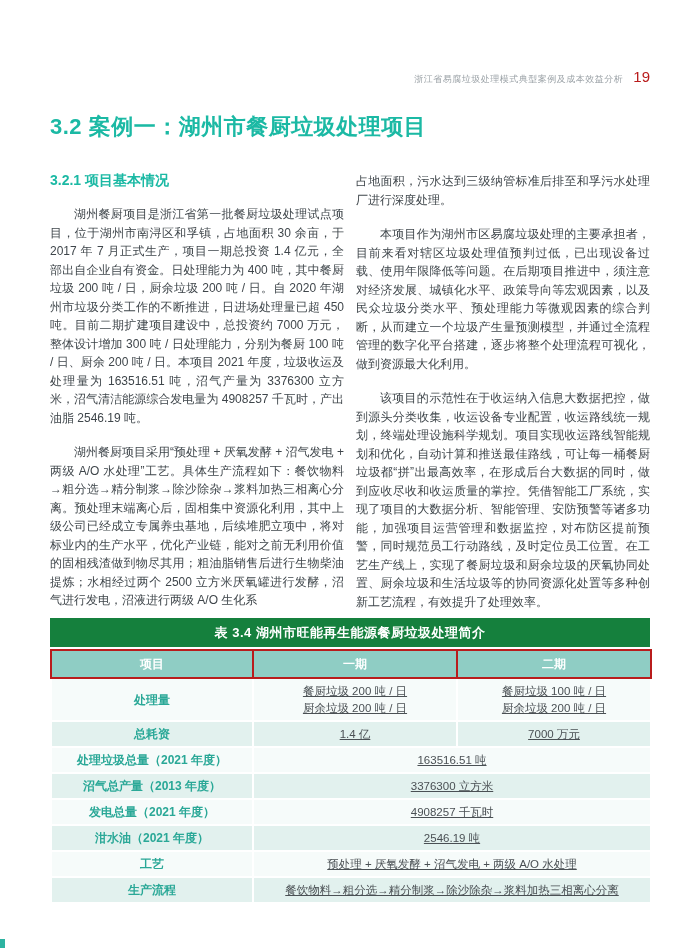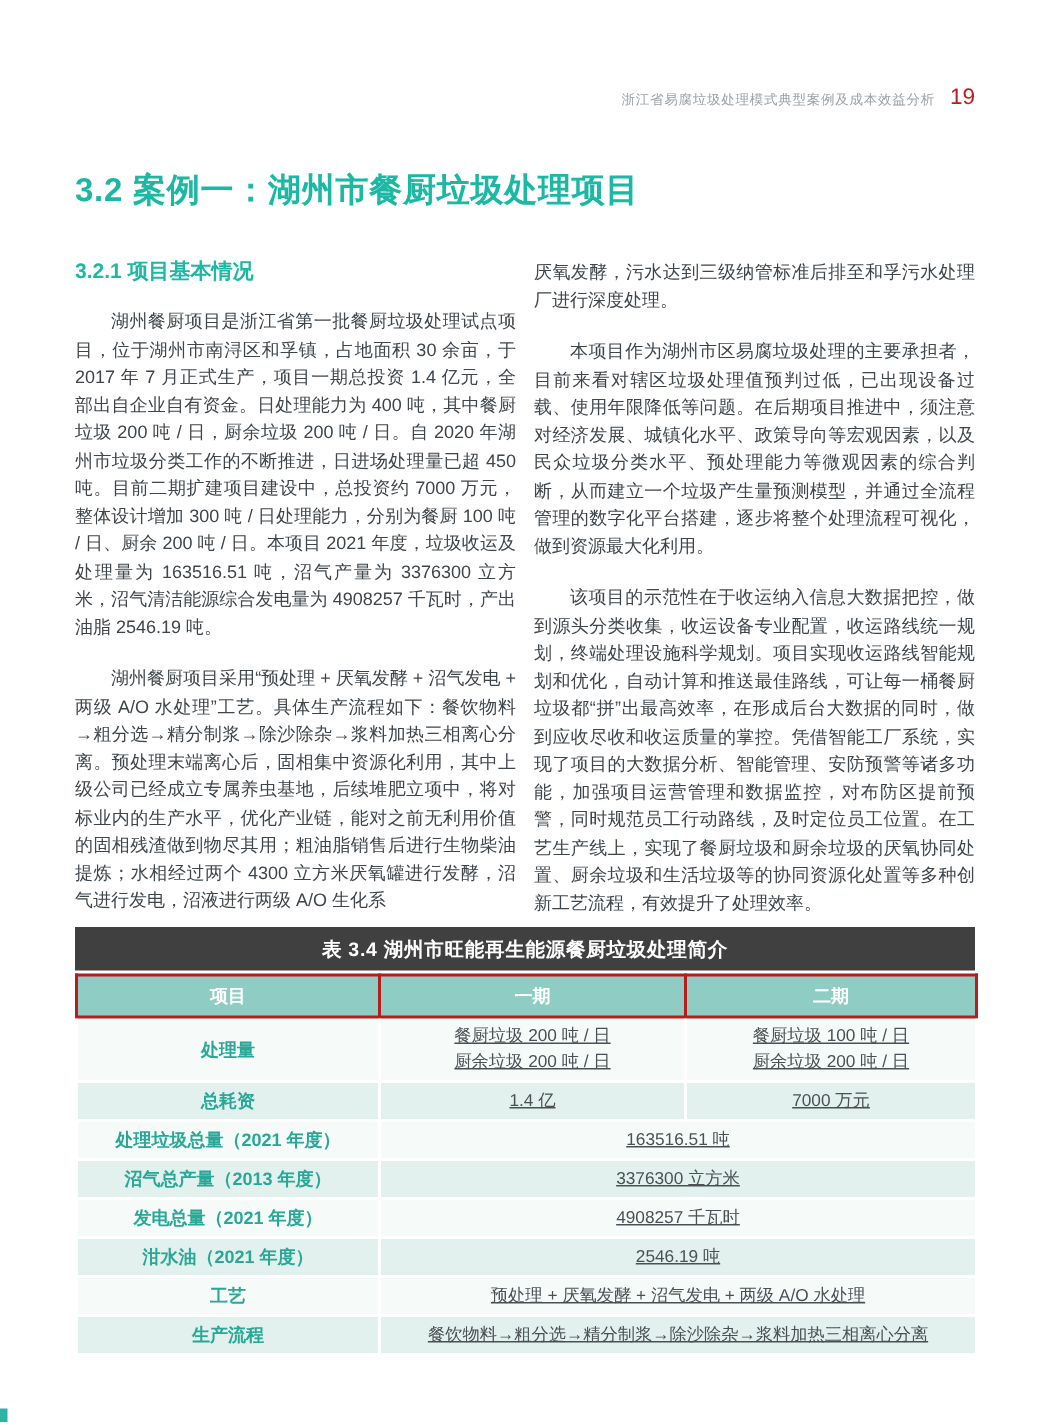--- a/index.html
+++ b/index.html
@@ -5,21 +5,21 @@
   * { margin:0; padding:0; box-sizing:border-box; }
   html,body { background:#ffffff; }
   .page {
     position:relative; width:700px; height:950px; margin:0 auto;
     background:#ffffff; overflow:hidden;
     font-family:"Liberation Sans","DejaVu Sans",sans-serif;
     color:#3f464b;
   }
   
   .running-head {
-    position:absolute; top:56px; right:50px;
+    position:absolute; top:68px; right:50px;
     display:flex; align-items:baseline; gap:10px;justify-content:flex-end;
   }
   .running-head .meta { font-size:9px; color:#9aa1a6; letter-spacing:0.5px; }
   .running-head .pagenum { font-size:15px; font-weight:normal; color:#b91c1c; }
 
   
   .main-title {
     position:absolute; top:112px; left:50px; width:600px;
     font-size:22px; font-weight:bold; color:#1bb9a4; letter-spacing:0.5px;
   }
@@ -35,21 +35,21 @@
   .col { width:294px; }
   .col p {
     font-size:12px; line-height:18.5px; text-align:justify;
     color:#3f464b; margin-bottom:16px;
   }
   .col p.indent { text-indent:2em; }
 
   
   .table-wrap { position:absolute; top:618px; left:50px; width:600px; }
   .table-title {
-    background:#404040; color:#ffffff; font-size:13px; font-weight:bold;
+    background:#15803d; color:#ffffff; font-size:13px; font-weight:bold;
     text-align:center; padding:6px 0 5px; margin-bottom:2px; letter-spacing:0.5px;
   }
   table.summary { width:100%; border-collapse:collapse; table-layout:fixed; }
   table.summary col.c1 { width:202px; }
   table.summary col.c2 { width:204px; }
   table.summary col.c3 { width:194px; }
   table.summary th {
     background:#8fcdc4; color:#ffffff; font-size:12px; font-weight:bold;
     padding:5px 0 4px; border:2px solid #b91c1c; text-align:center;
   }
@@ -77,24 +77,24 @@
     <span class="meta">浙江省易腐垃圾处理模式典型案例及成本效益分析</span>
     <span class="pagenum">19</span>
   </div>
 
   <h1 class="main-title">3.2 案例一：湖州市餐厨垃圾处理项目</h1>
 
   <div class="content">
     <div class="col">
       <div class="section-heading">3.2.1 项目基本情况</div>
       <p class="indent">湖州餐厨项目是浙江省第一批餐厨垃圾处理试点项目，位于湖州市南浔区和孚镇，占地面积 30 余亩，于 2017 年 7 月正式生产，项目一期总投资 1.4 亿元，全部出自企业自有资金。日处理能力为 400 吨，其中餐厨垃圾 200 吨 / 日，厨余垃圾 200 吨 / 日。自 2020 年湖州市垃圾分类工作的不断推进，日进场处理量已超 450 吨。目前二期扩建项目建设中，总投资约 7000 万元，整体设计增加 300 吨 / 日处理能力，分别为餐厨 100 吨 / 日、厨余 200 吨 / 日。本项目 2021 年度，垃圾收运及处理量为 163516.51 吨，沼气产量为 3376300 立方米，沼气清洁能源综合发电量为 4908257 千瓦时，产出油脂 2546.19 吨。</p>
-      <p class="indent">湖州餐厨项目采用“预处理 + 厌氧发酵 + 沼气发电 + 两级 A/O 水处理”工艺。具体生产流程如下：餐饮物料→粗分选→精分制浆→除沙除杂→浆料加热三相离心分离。预处理末端离心后，固相集中资源化利用，其中上级公司已经成立专属养虫基地，后续堆肥立项中，将对标业内的生产水平，优化产业链，能对之前无利用价值的固相残渣做到物尽其用；粗油脂销售后进行生物柴油提炼；水相经过两个 4300 立方米厌氧罐进行发酵，沼气进行发电，沼液进行两级 A/O 生化系</p>
+      <p class="indent">湖州餐厨项目采用“预处理 + 厌氧发酵 + 沼气发电 + 两级 A/O 水处理”工艺。具体生产流程如下：餐饮物料→粗分选→精分制浆→除沙除杂→浆料加热三相离心分离。预处理末端离心后，固相集中资源化利用，其中上级公司已经成立专属养虫基地，后续堆肥立项中，将对标业内的生产水平，优化产业链，能对之前无利用价值的固相残渣做到物尽其用；粗油脂销售后进行生物柴油提炼；水相经过两个 2500 立方米厌氧罐进行发酵，沼气进行发电，沼液进行两级 A/O 生化系</p>
     </div>
     <div class="col">
-      <p>厌氧发酵，污水达到三级纳管标准后排至和孚污水处理厂进行深度处理。</p>
+      <p>占地面积，污水达到三级纳管标准后排至和孚污水处理厂进行深度处理。</p>
       <p class="indent">本项目作为湖州市区易腐垃圾处理的主要承担者，目前来看对辖区垃圾处理值预判过低，已出现设备过载、使用年限降低等问题。在后期项目推进中，须注意对经济发展、城镇化水平、政策导向等宏观因素，以及民众垃圾分类水平、预处理能力等微观因素的综合判断，从而建立一个垃圾产生量预测模型，并通过全流程管理的数字化平台搭建，逐步将整个处理流程可视化，做到资源最大化利用。</p>
       <p class="indent">该项目的示范性在于收运纳入信息大数据把控，做到源头分类收集，收运设备专业配置，收运路线统一规划，终端处理设施科学规划。项目实现收运路线智能规划和优化，自动计算和推送最佳路线，可让每一桶餐厨垃圾都“拼”出最高效率，在形成后台大数据的同时，做到应收尽收和收运质量的掌控。凭借智能工厂系统，实现了项目的大数据分析、智能管理、安防预警等诸多功能，加强项目运营管理和数据监控，对布防区提前预警，同时规范员工行动路线，及时定位员工位置。在工艺生产线上，实现了餐厨垃圾和厨余垃圾的厌氧协同处置、厨余垃圾和生活垃圾等的协同资源化处置等多种创新工艺流程，有效提升了处理效率。</p>
     </div>
   </div>
 
   <div class="table-wrap">
     <div class="table-title">表 3.4 湖州市旺能再生能源餐厨垃圾处理简介</div>
     <table class="summary">
       <colgroup>
           <col class="c1">

